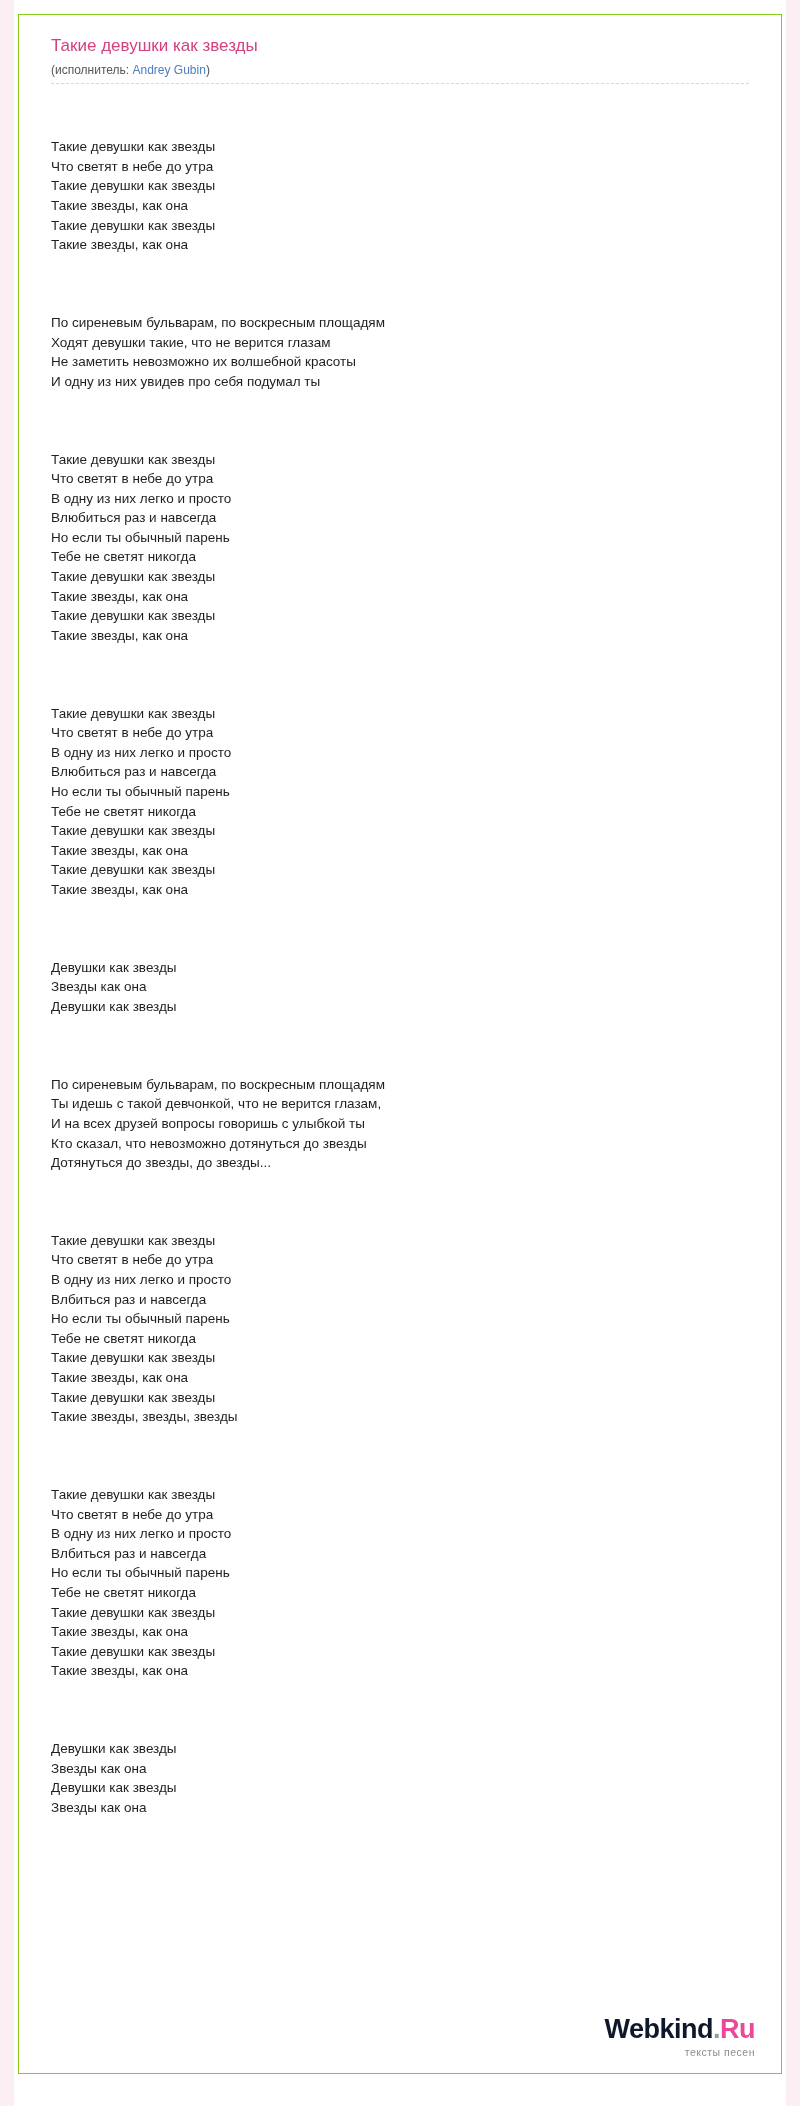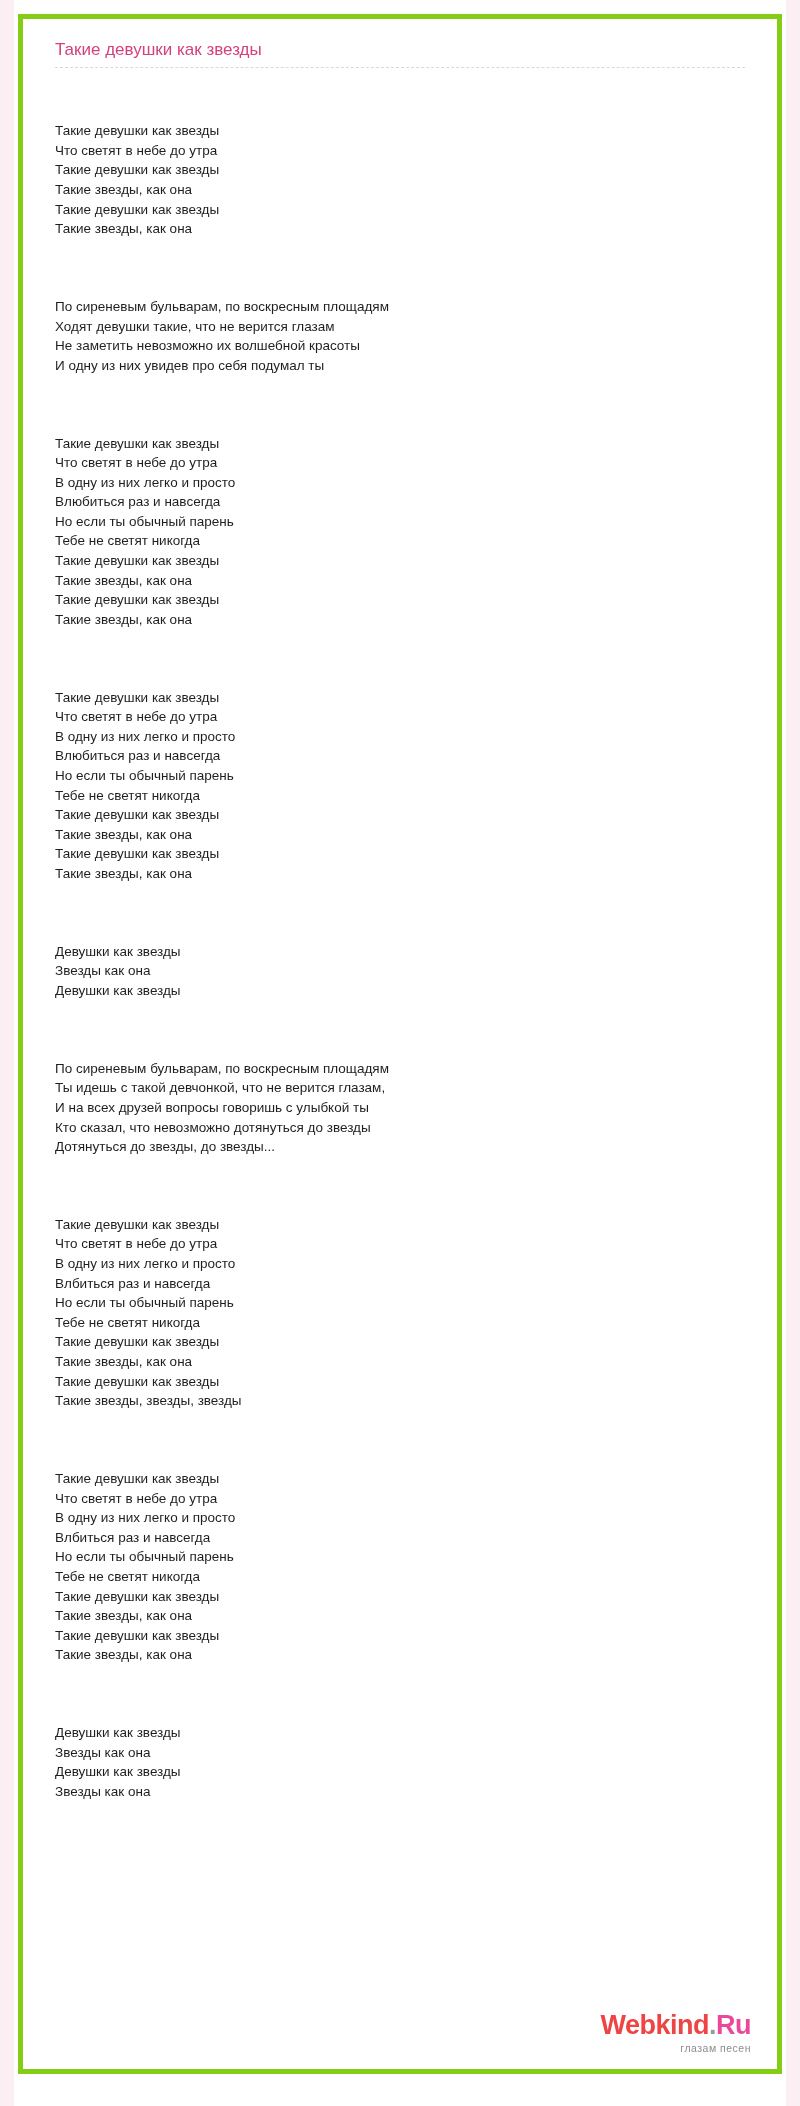--- a/index.html
+++ b/index.html
@@ -31,21 +31,21 @@
     height: 100%;
     background: #fbeff3;
   }
   .edge.left { left: 0; }
   .edge.right { right: 0; }
 
   .card {
     position: relative;
     margin: 0 18px;
     background: #ffffff;
-    border: 5px solid #84cc16;
+    border: 1px solid #84cc16;
     box-sizing: border-box;
     padding: 16px 20px 10px 20px;
     min-height: 2060px;
   }
 
   .song-title {
     color: #d4417f;
     font-size: 17px;
     line-height: 22px;
     margin: 4px 0 6px 12px;
@@ -86,21 +86,21 @@
     right: 26px;
     bottom: 16px;
     text-align: right;
     line-height: 1;
   }
   .logo-text {
     font-size: 27px;
     font-weight: bold;
     letter-spacing: -0.5px;
   }
-  .logo-web { color: #ef4444; text-align: center; }
+  .logo-web { color: #0f172a; text-align: center; }
   .logo-dot { color: #9a9a9a; font-weight: bold; }
   .logo-ru { color: #ec4899; }
   .logo-sub {
     margin-top: 4px;
     font-size: 10.5px;
     color: #8d8d8d;
     letter-spacing: 0.5px;
   }
 </style>
 </head>
@@ -108,20 +108,21 @@
 
 <div class="page">
 
   <div class="edge left"></div>
   <div class="edge right"></div>
 
   <div class="card">
 
     <h1 class="song-title">Такие девушки как звезды</h1>
 
+    <div class="artist-line"><span>(исполнитель: </span><a class="artist-link" href="#">Andrey Gubin</a><span>)</span></div>
 
     <hr class="divider">
 
     <div class="lyrics">
       <p class="verse">Такие девушки как звезды
 Что светят в небе до утра
 Такие девушки как звезды
 Такие звезды, как она
 Такие девушки как звезды
 Такие звезды, как она</p>
@@ -178,17 +179,17 @@
 Такие девушки как звезды
 Такие звезды, как она</p>
       <p class="verse">Девушки как звезды
 Звезды как она
 Девушки как звезды
 Звезды как она</p>
     </div>
 
     <div class="footer-logo">
       <div class="logo-text"><span class="logo-web">Webkind</span><span class="logo-dot">.</span><span class="logo-ru">Ru</span></div>
-      <div class="logo-sub">глазам песен</div>
+      <div class="logo-sub">тексты песен</div>
     </div>
 
   </div>
 </div>
 
 </body></html>

